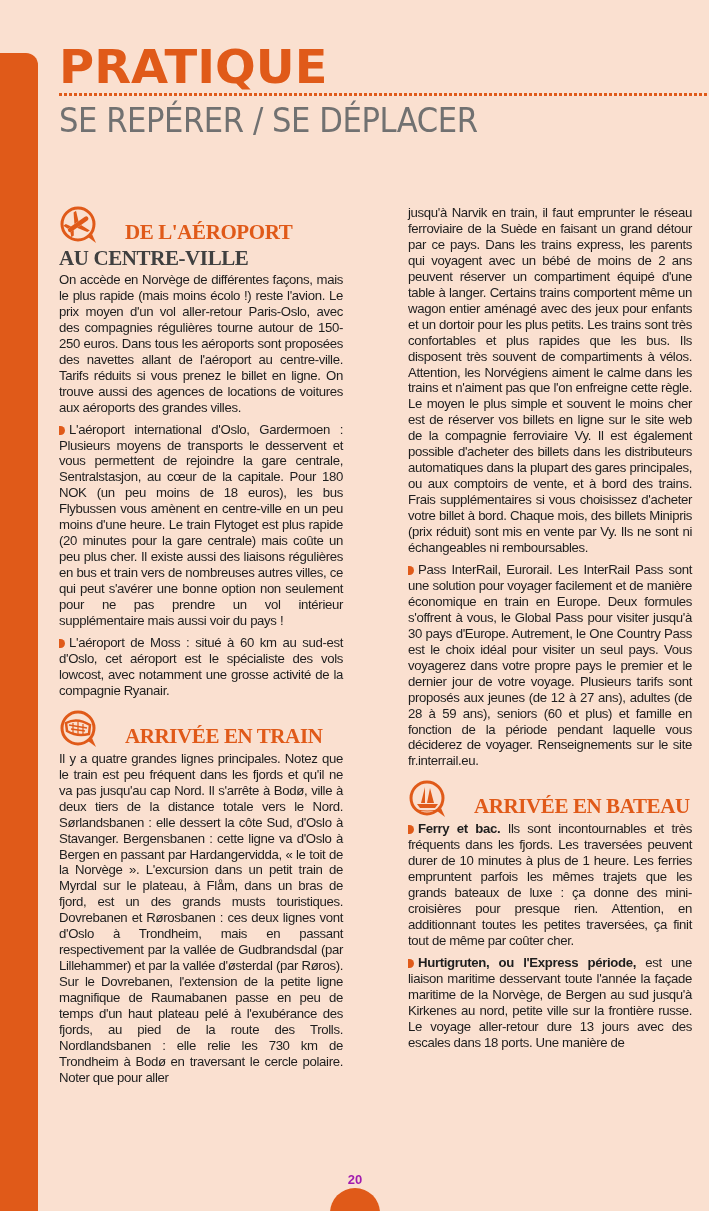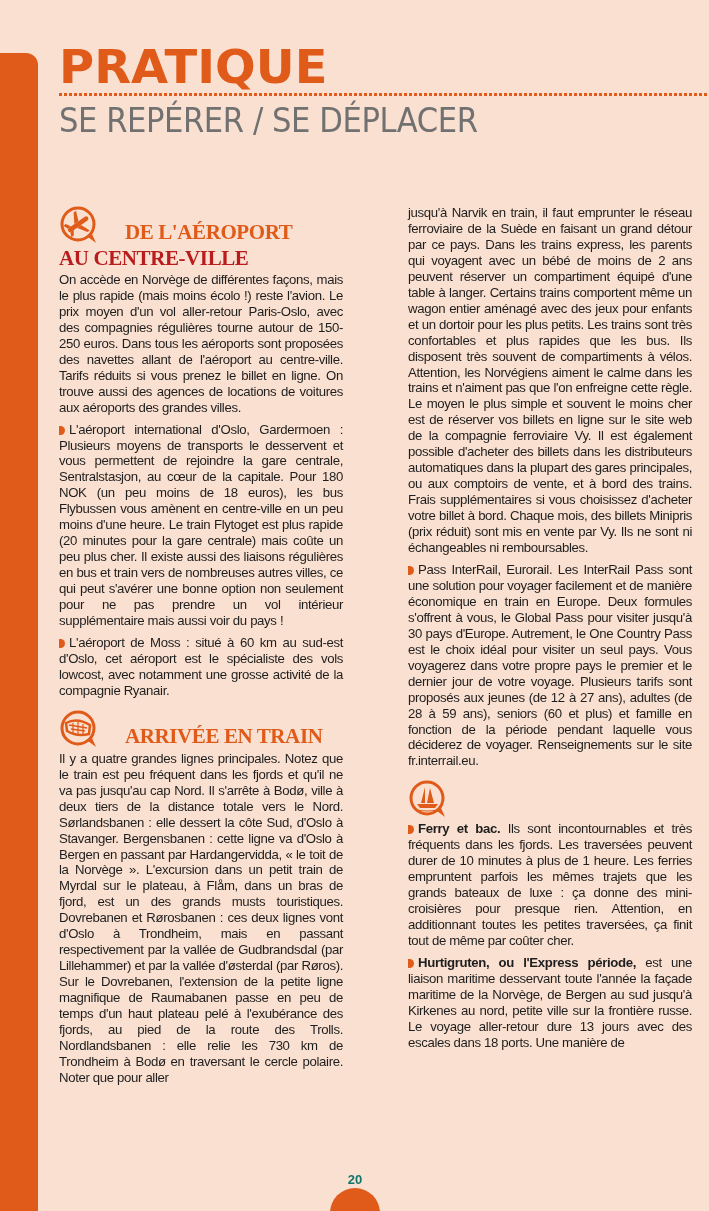--- a/index.html
+++ b/index.html
@@ -42,31 +42,31 @@
   .col p.tight { margin-bottom: 0; }
   .sec-head {
     display: flex; align-items: flex-end; gap: 22px;
     color: #e05a19; font-family: "Liberation Serif", serif; font-weight: bold;
     font-size: 21px; line-height: 22px; letter-spacing: -0.4px;
     margin: 0 0 2px 0;
   }
   .sec-head .icon { width: 44px; height: 40px; flex: 0 0 44px; }
   .sec-head .htxt { padding-bottom: 2px; }
   .sec-head2 {
-    color: #b91c1c; font-family: "Liberation Serif", serif; font-weight: bold;
+    color: #404040; font-family: "Liberation Serif", serif; font-weight: bold;
     font-size: 21px; line-height: 22px; letter-spacing: -0.4px; margin-bottom: 3px;
   }
   .bullet {
     display: inline-block; width: 6px; height: 9px; margin-right: 4px;
     background: #e05a19; border-radius: 0 5px 5px 0; vertical-align: -1px;
   }
   b { font-weight: bold; }
   .page-num {
     position: absolute; left: 345px; top: 1172px; width: 20px; text-align: center;
-    font-family: "Liberation Sans", sans-serif; font-weight: bold; font-size: 13px; color: #0f766e;
+    font-family: "Liberation Sans", sans-serif; font-weight: bold; font-size: 13px; color: #a21caf;
   }
   .page-circle {
     position: absolute; left: 330px; top: 1188px; width: 50px; height: 50px;
     background: #e05a19; border-radius: 50%;
   }
 </style>
 </head>
 <body>
 
 <div class="side-tab"></div>
@@ -126,20 +126,21 @@
       <span class="icon">
         <svg width="44" height="40" viewBox="0 0 44 40">
           <circle cx="19" cy="19" r="16" fill="none" stroke="#e05a19" stroke-width="3"></circle>
           <path d="M29 32 L37 38 L33 29 Z" fill="#e05a19"></path>
           <path d="M13 24 L17 8 L17 24 Z" fill="#e05a19"></path>
           <path d="M19 24 L22 9 L26 24 Z" fill="#e05a19"></path>
           <path d="M9 25 L30 25 L27 29 L12 29 Z" fill="#e05a19"></path>
           <path d="M9 31 Q19 33 30 31" stroke="#e05a19" stroke-width="1.2" fill="none"></path>
         </svg>
       </span>
+      <span class="htxt">ARRIVÉE EN BATEAU</span>
     </div>
     <p><span class="bullet"></span><b>Ferry et bac.</b><span> Ils sont incontournables et très fréquents dans les fjords. Les traversées peuvent durer de 10 minutes à plus de 1 heure. Les ferries empruntent parfois les mêmes trajets que les grands bateaux de luxe : ça donne des mini-croisières pour presque rien. Attention, en additionnant toutes les petites traversées, ça finit tout de même par coûter cher.</span></p>
     <p class="tight"><span class="bullet"></span><b>Hurtigruten, ou l'Express période,</b><span> est une liaison maritime desservant toute l'année la façade maritime de la Norvège, de Bergen au sud jusqu'à Kirkenes au nord, petite ville sur la frontière russe. Le voyage aller-retour dure 13 jours avec des escales dans 18 ports. Une manière de</span></p>
   </div>
 </div>
 
 <div class="page-num">20</div>
 <div class="page-circle"></div>
 
 </body></html>

